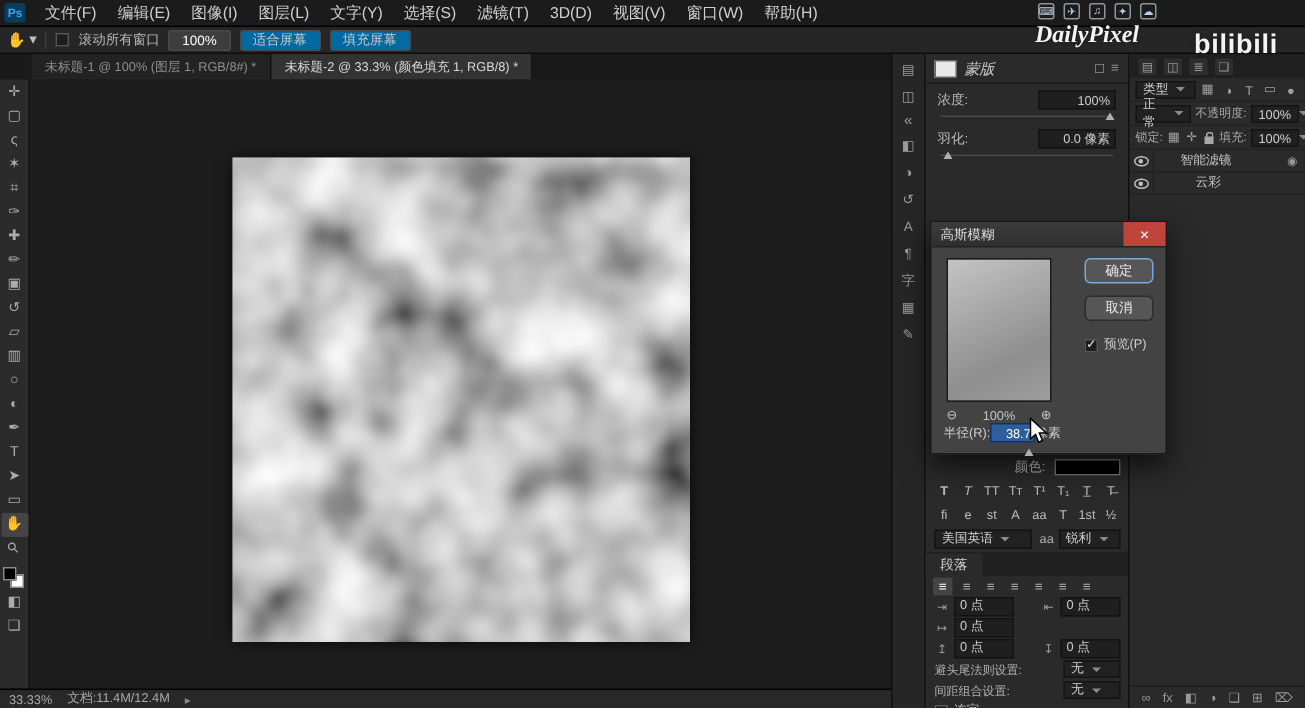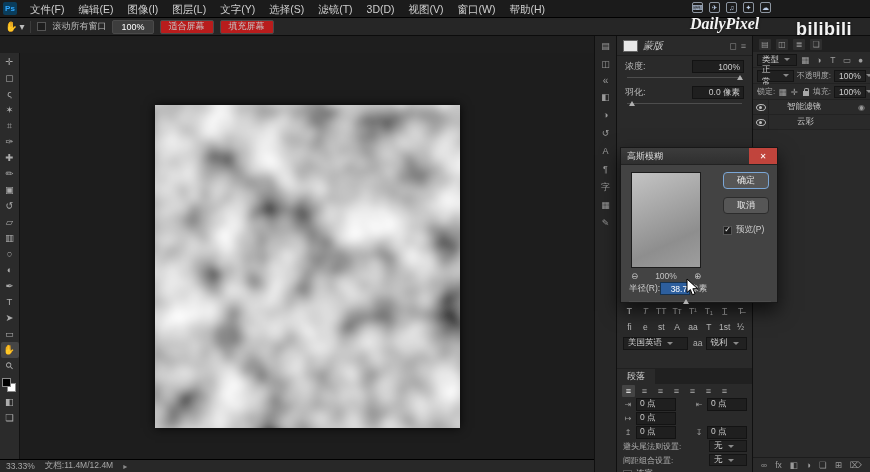--- a/index.html
+++ b/index.html
@@ -14,21 +14,21 @@
            display:flex;align-items:center;justify-content:center;border-radius:2px;margin-right:6px;}
   .menu-item{padding:0 7px;font-size:10.5px;color:#cfcfcf;height:18px;line-height:18px;}
 
   
   .optionsbar{position:absolute;left:0;top:18px;width:870px;height:18px;background:#262626;
               border-bottom:1px solid #0c0c0c;display:flex;align-items:center;padding-left:5px;gap:6px;}
   .tool-preset{display:flex;align-items:center;gap:2px;color:#bdbdbd;font-size:10px;}
   .vsep{width:1px;height:12px;background:#3c3c3c;}
   .cb{width:9px;height:9px;background:#1d1d1d;border:1px solid #555;display:inline-flex;
       align-items:center;justify-content:center;font-size:8px;color:#efefef;line-height:1;}
-  .obtn{height:14px;padding:0 8px;background:#b91c1c;border:1px solid #4a4a4a;border-radius:2px;
+  .obtn{height:14px;padding:0 8px;background:#0369a1;border:1px solid #4a4a4a;border-radius:2px;
         font-size:9px;color:#c6c6c6;display:flex;align-items:center;}
   .obtn.active{background:#3d3d3d;color:#fff;}
   .olabel{font-size:9px;color:#b8b8b8;}
 
   
   .tabbar{position:absolute;left:0;top:36px;width:594px;height:17px;background:#191919;
           display:flex;align-items:flex-end;padding-left:21px;}
   .doctab{height:17px;display:flex;align-items:center;padding:0 9px;font-size:8.5px;
           background:#232323;color:#8e8e8e;border-right:1px solid #101010;white-space:nowrap;}
   .doctab.active{background:#333333;color:#d8d8d8;}
@@ -197,20 +197,24 @@
       <span>▾</span>
     </div>
     <div class="vsep"></div>
     <span class="cb"></span>
     <span class="olabel">滚动所有窗口</span>
     <button class="obtn active">100%</button>
     <button class="obtn">适合屏幕</button>
     <button class="obtn">填充屏幕</button>
   </div>
 
+  <div class="tabbar">
+    <div class="doctab">未标题-1 @ 100% (图层 1, RGB/8#) *</div>
+    <div class="doctab active">未标题-2 @ 33.3% (颜色填充 1, RGB/8) *</div>
+  </div>
 
   <div class="toolbar">
     <div class="tool">✛</div>
     <div class="tool">▢</div>
     <div class="tool">ς</div>
     <div class="tool">✶</div>
     <div class="tool">⌗</div>
     <div class="tool">✑</div>
     <div class="tool">✚</div>
     <div class="tool">✏</div>
@@ -295,20 +299,24 @@
     <div class="prop-row">
       <span>羽化:</span>
       <span class="field prop-field">0.0 像素</span>
     </div>
     <div class="mini-slider">
       <div class="mini-track"></div>
       <div class="sthumb" style="left:2%;"></div>
     </div>
 
     <div class="char-section">
+      <div class="char-row color-row">
+        <span>颜色:</span>
+        <span class="color-swatch"></span>
+      </div>
       <div class="char-row">
         <button class="tbtn" style="font-weight:bold;">T</button>
         <button class="tbtn" style="font-style:italic;">T</button>
         <button class="tbtn">TT</button>
         <button class="tbtn">Tт</button>
         <button class="tbtn">T¹</button>
         <button class="tbtn">T₁</button>
         <button class="tbtn">T̲</button>
         <button class="tbtn">T̶</button>
       </div>

